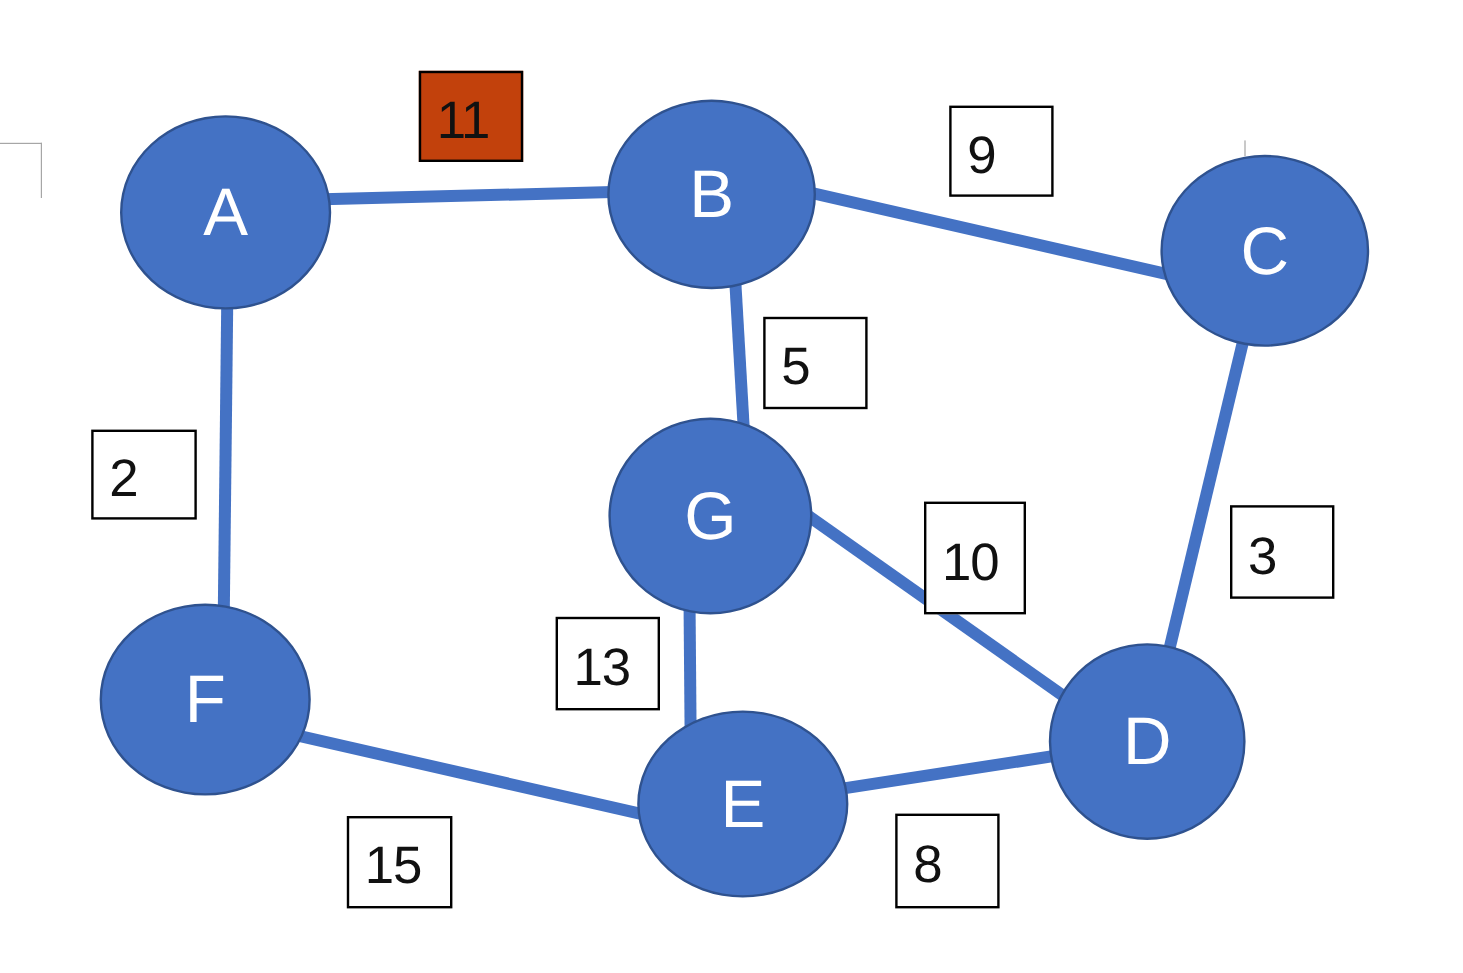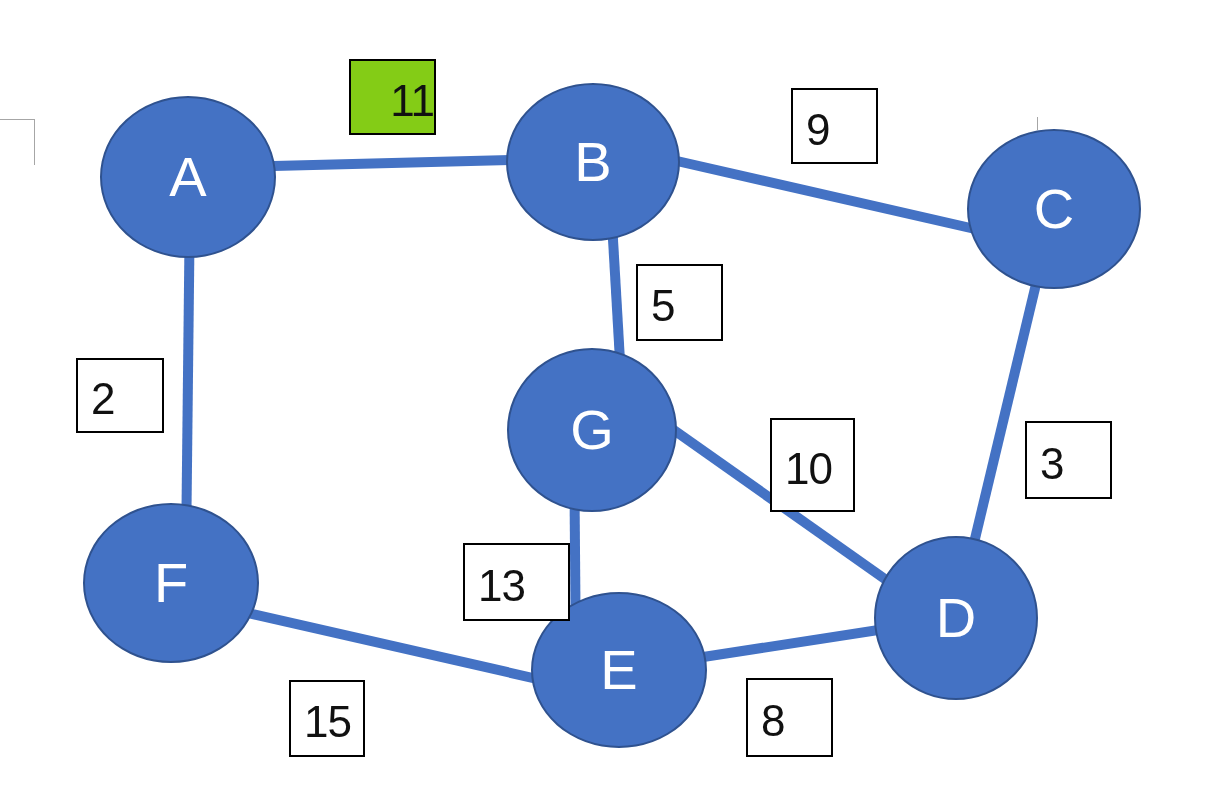--- a/index.html
+++ b/index.html
@@ -75,42 +75,42 @@
     </div>
     <div class="node" style="left: 83px; top: 503px; width: 176px; height: 160px; background: rgb(68, 114, 196); border: 2px solid rgb(47, 82, 143);">
       <span class="node-label" style="color: rgb(255, 255, 255);">F</span>
     </div>
     <div class="node" style="left: 531px; top: 592px; width: 176px; height: 156px; background: rgb(68, 114, 196); border: 2px solid rgb(47, 82, 143);">
       <span class="node-label" style="color: rgb(255, 255, 255);">E</span>
     </div>
     <div class="node" style="left: 874px; top: 536px; width: 164px; height: 164px; background: rgb(68, 114, 196); border: 2px solid rgb(47, 82, 143);">
       <span class="node-label" style="color: rgb(255, 255, 255);">D</span>
     </div>
-    <div class="weight-box" style="left: 349px; top: 59px; width: 87px; height: 76px; background: #84cc16; border: 2px solid rgb(0, 0, 0); justify-content: flex-end;">
+    <div class="weight-box" style="left: 349px; top: 59px; width: 87px; height: 76px; background: #c2410c; border: 2px solid rgb(0, 0, 0);">
       <span class="weight-text" style="color: rgb(17, 17, 17);">11</span>
     </div>
     <div class="weight-box" style="left: 791px; top: 88px; width: 87px; height: 76px; background: rgb(255, 255, 255); border: 2px solid rgb(0, 0, 0);">
       <span class="weight-text" style="color: rgb(17, 17, 17);">9</span>
     </div>
     <div class="weight-box" style="left: 636px; top: 264px; width: 87px; height: 77px; background: rgb(255, 255, 255); border: 2px solid rgb(0, 0, 0);">
       <span class="weight-text" style="color: rgb(17, 17, 17);">5</span>
     </div>
     <div class="weight-box" style="left: 76px; top: 358px; width: 88px; height: 75px; background: rgb(255, 255, 255); border: 2px solid rgb(0, 0, 0);">
       <span class="weight-text" style="color: rgb(17, 17, 17);">2</span>
     </div>
     <div class="weight-box" style="left: 770px; top: 418px; width: 85px; height: 94px; background: rgb(255, 255, 255); border: 2px solid rgb(0, 0, 0);">
       <span class="weight-text" style="color: rgb(17, 17, 17);">10</span>
     </div>
     <div class="weight-box" style="left: 1025px; top: 421px; width: 87px; height: 78px; background: rgb(255, 255, 255); border: 2px solid rgb(0, 0, 0);">
       <span class="weight-text" style="color: rgb(17, 17, 17);">3</span>
     </div>
-    <div class="weight-box" style="left: 463px; top: 543px; width: 107px; height: 78px; background: rgb(255, 255, 255); border: 2px solid rgb(0, 0, 0);">
+    <div class="weight-box" style="left: 463px; top: 514px; width: 87px; height: 78px; background: rgb(255, 255, 255); border: 2px solid rgb(0, 0, 0);">
       <span class="weight-text" style="color: rgb(17, 17, 17);">13</span>
     </div>
-    <div class="weight-box" style="left: 289px; top: 680px; width: 76px; height: 77px; background: rgb(255, 255, 255); border: 2px solid rgb(0, 0, 0);">
+    <div class="weight-box" style="left: 289px; top: 680px; width: 88px; height: 77px; background: rgb(255, 255, 255); border: 2px solid rgb(0, 0, 0);">
       <span class="weight-text" style="color: rgb(17, 17, 17);">15</span>
     </div>
     <div class="weight-box" style="left: 746px; top: 678px; width: 87px; height: 79px; background: rgb(255, 255, 255); border: 2px solid rgb(0, 0, 0);">
       <span class="weight-text" style="color: rgb(17, 17, 17);">8</span>
     </div>
     <div class="artifact" style="left: 0px; top: 119px; width: 35px; height: 1px;"></div>
     <div class="artifact" style="left: 34px; top: 119px; width: 1px; height: 46px;"></div>
     <div class="artifact" style="left: 1037px; top: 117px; width: 1px; height: 13px;"></div>
   </div>
 

